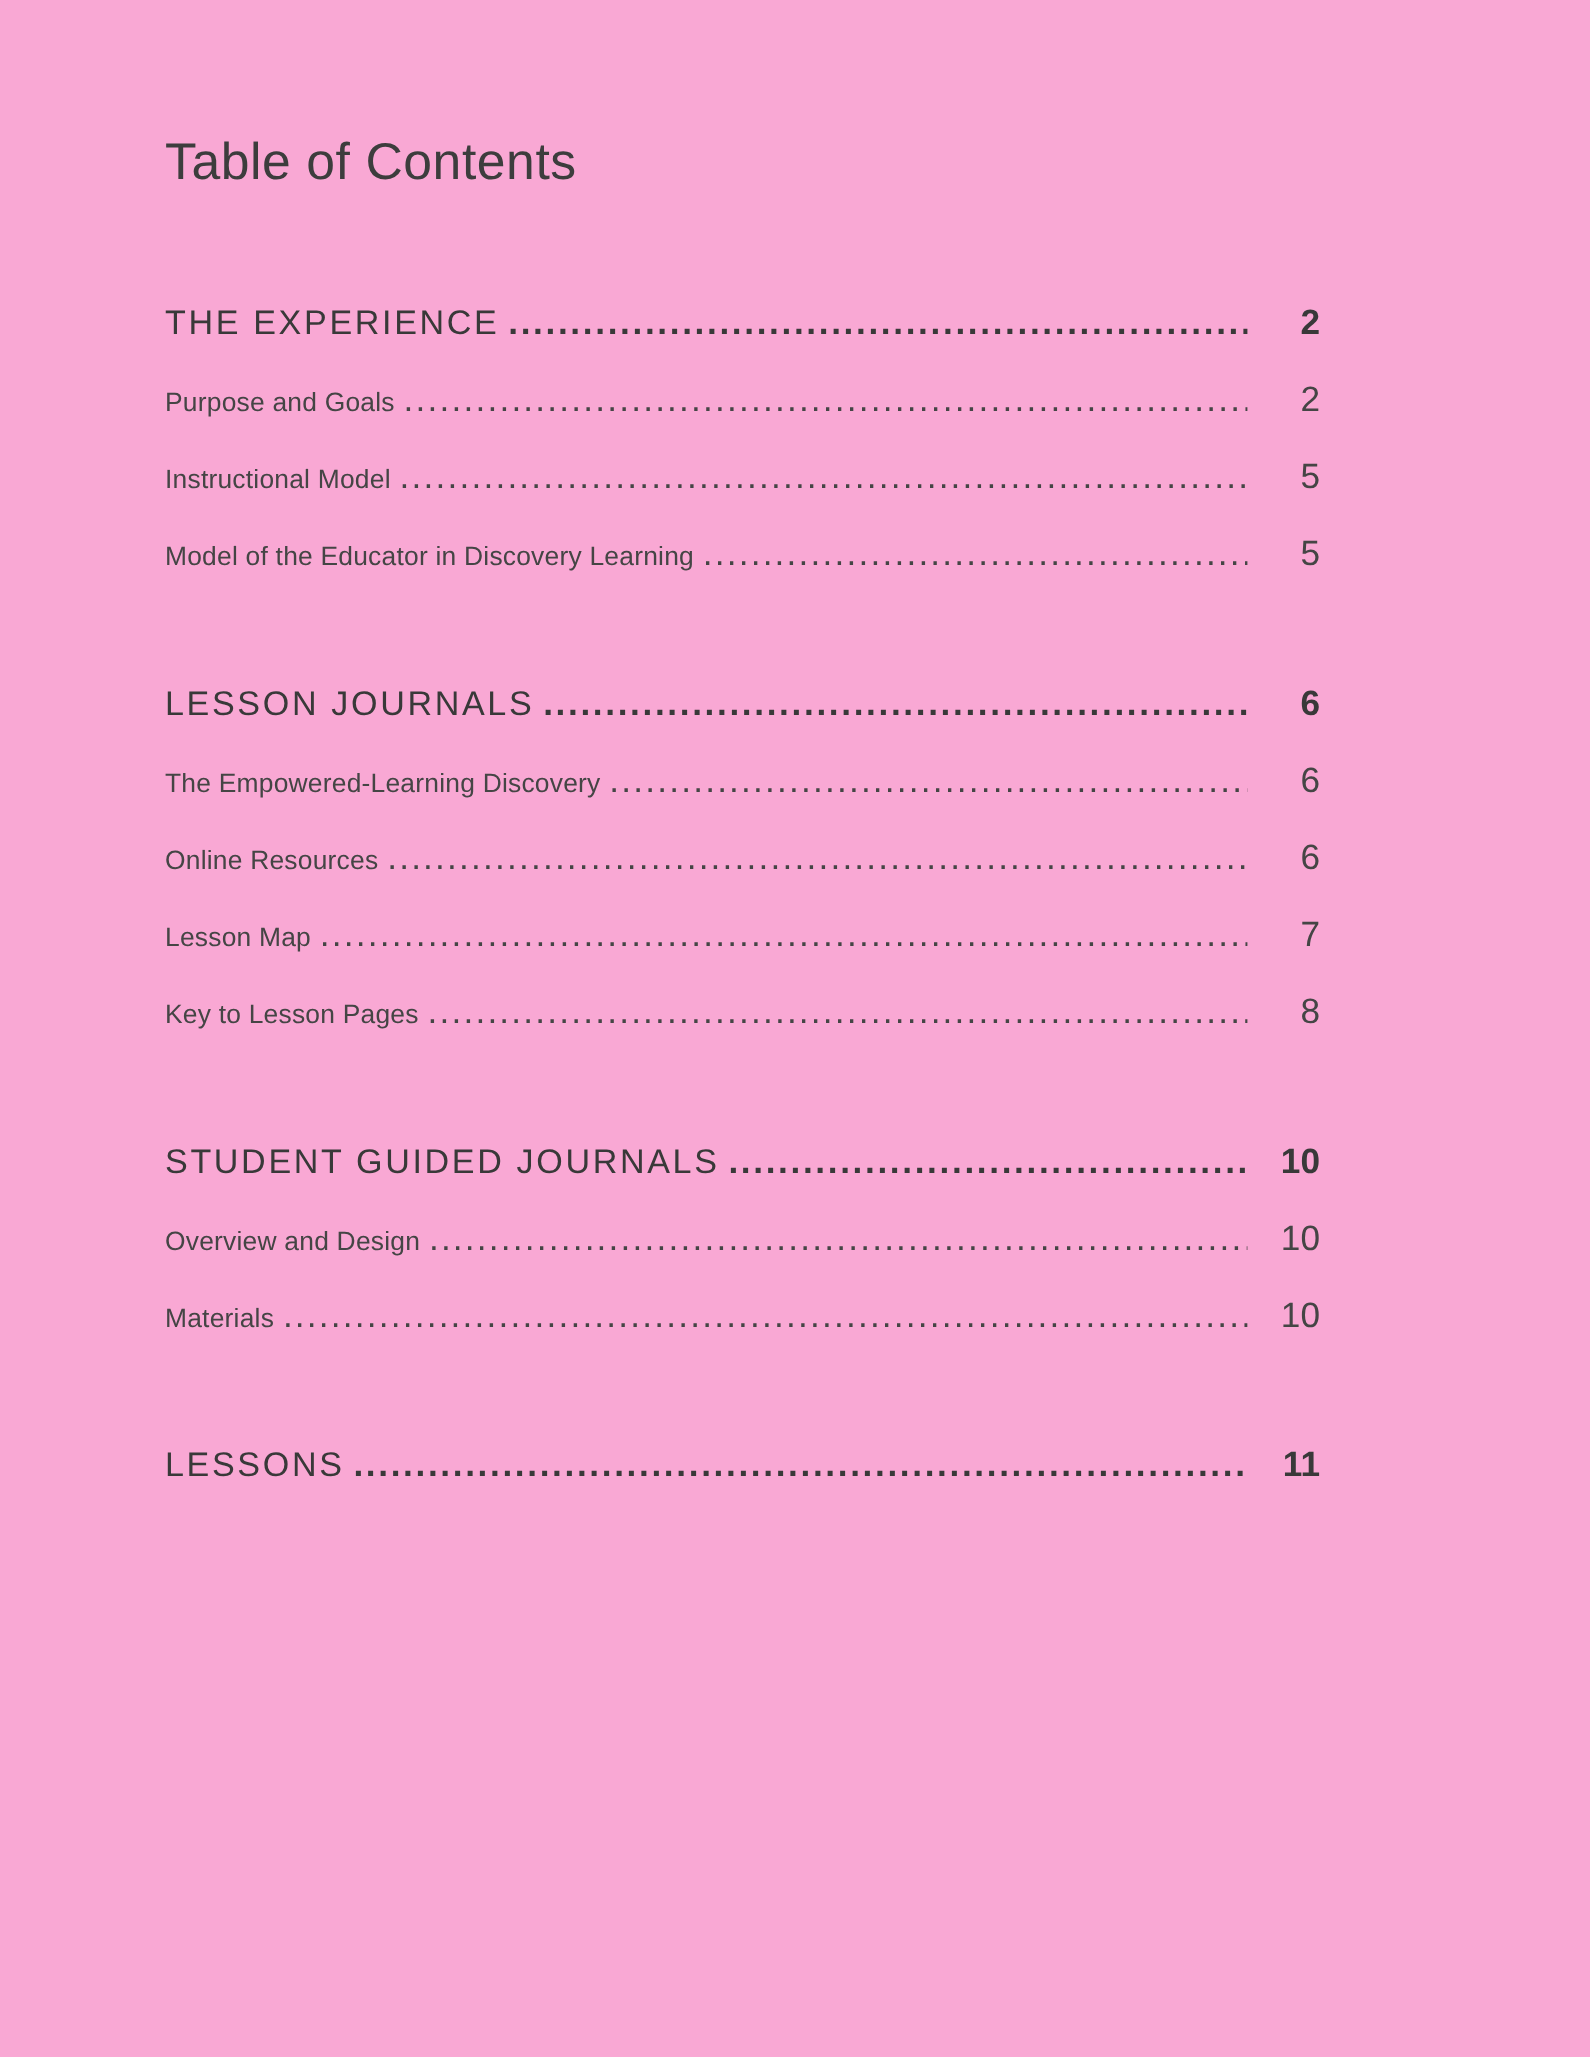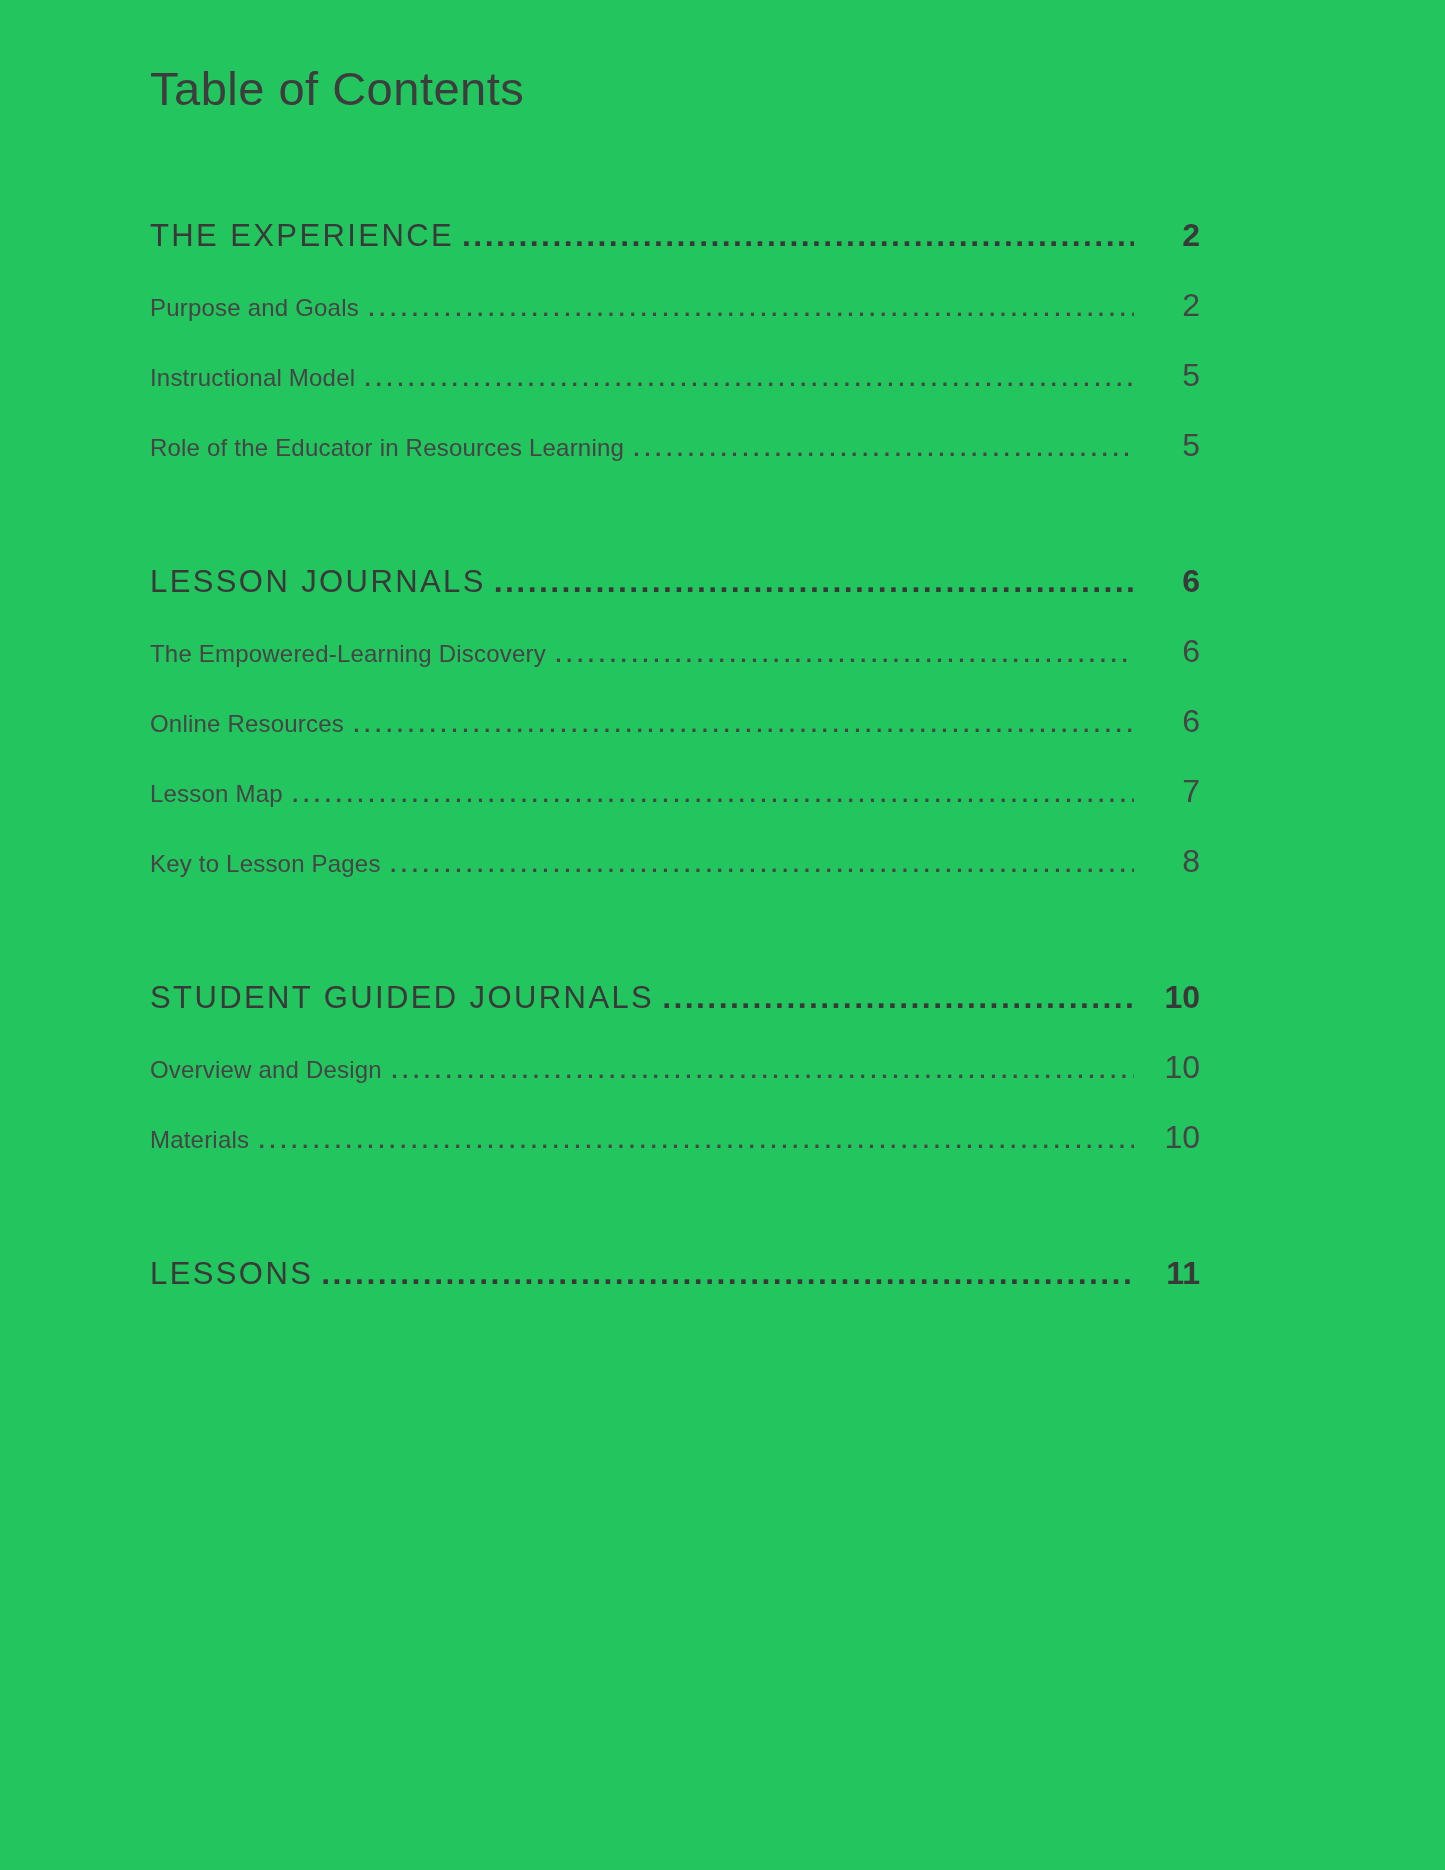--- a/index.html
+++ b/index.html
@@ -4,25 +4,25 @@
 <style>
   html, body {
     margin: 0;
     padding: 0;
     background: #ffffff;
   }
   .doc-page {
     position: relative;
     width: 1445px;
     height: 1870px;
-    background: #22c55e;
+    background: #f9a8d4;
     font-family: "Liberation Sans", "DejaVu Sans", sans-serif;
     overflow: hidden;
     box-sizing: border-box;
-    padding: 62px 0 0 150px;
+    padding: 120px 0 0 150px;
   }
   .toc-container {
     width: 1050px;
   }
   .toc-title {
     margin: 0 0 84px 0;
     font-size: 47px;
     line-height: 1.15;
     font-weight: 400;
     letter-spacing: 0.5px;
@@ -103,21 +103,21 @@
   </div>
 
 
   <div class="toc-row">
     <span class="entry-label">Instructional Model</span>
     <span class="dot-leader"></span>
     <span class="page-num">5</span>
   </div>
 
   <div class="toc-row">
-    <span class="entry-label">Role of the Educator in Resources Learning</span>
+    <span class="entry-label">Model of the Educator in Discovery Learning</span>
     <span class="dot-leader"></span>
     <span class="page-num">5</span>
   </div>
 </div>
   </div>
 
   <div class="toc-section">
     <div class="toc-row heading-row">
       <span class="entry-label">LESSON JOURNALS</span>
       <span class="dot-leader"></span>

